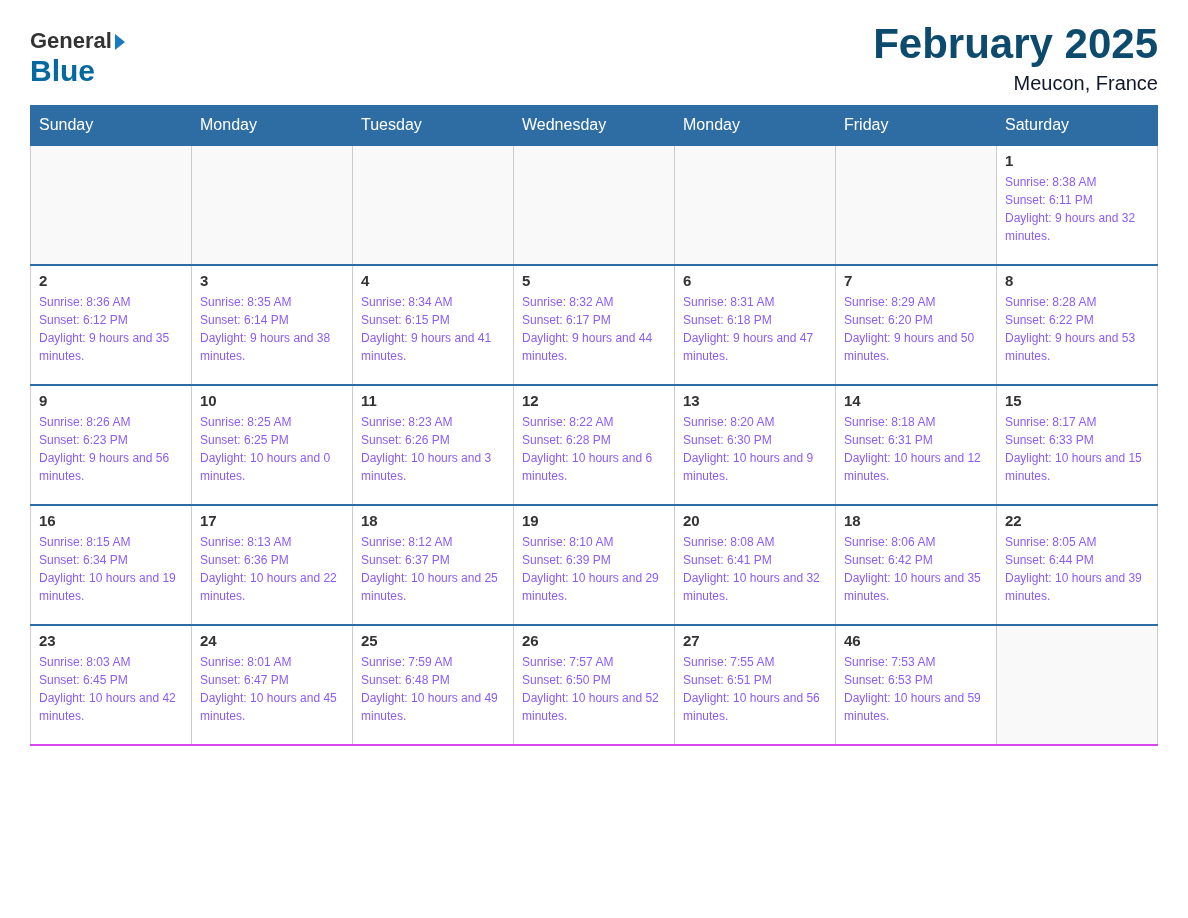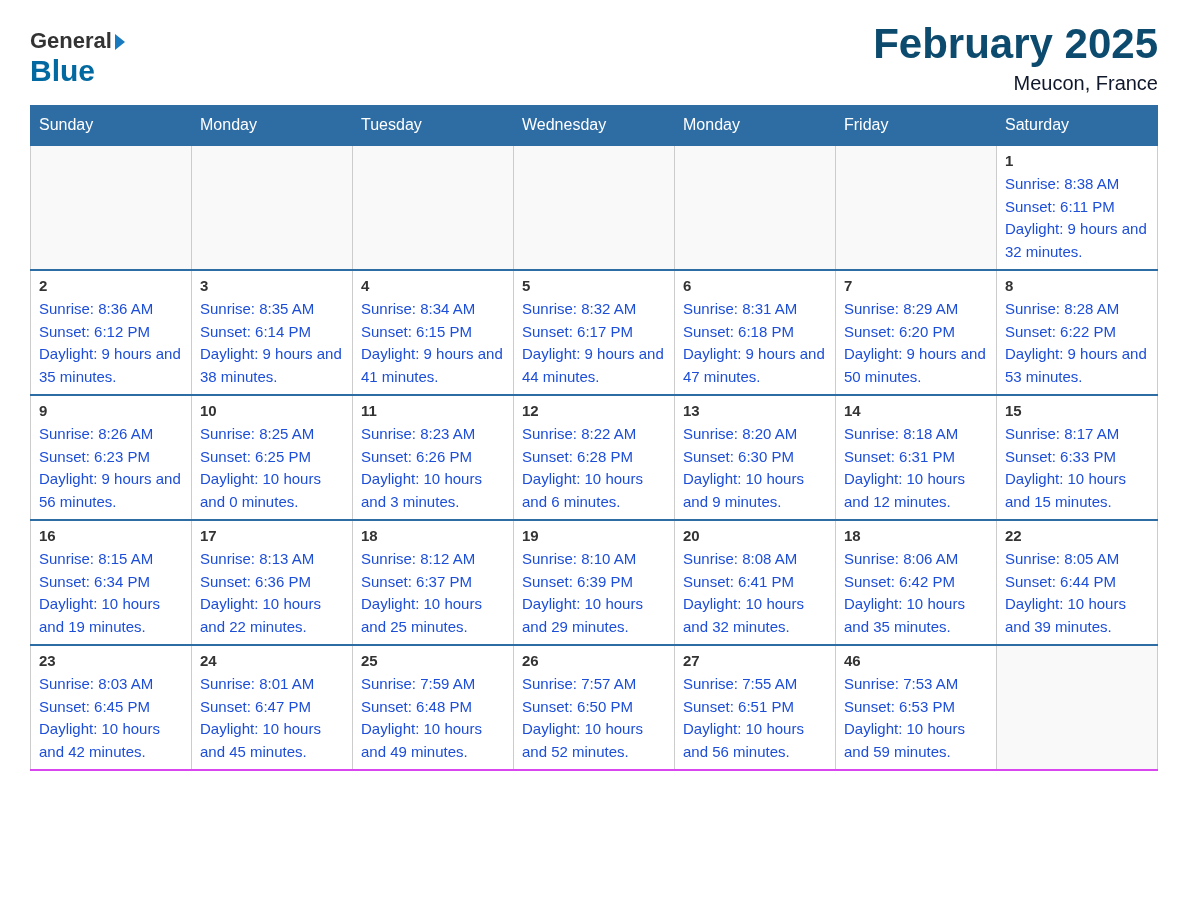--- a/index.html
+++ b/index.html
@@ -64,22 +64,22 @@
     .calendar tbody tr td {
       border-top: 2px solid #2e6da4;
     }
     .day-number {
       font-size: 15px;
       font-weight: bold;
       color: #333;
       margin-bottom: 4px;
     }
     .day-info {
-      font-size: 15px;
-      color: #1d4ed8;
+      font-size: 12px;
+      color: #8b5cf6;
       line-height: 1.5;
     }
     .empty-cell {
       background: #f9f9f9;
     }
     .last-row td {
       border-bottom: 2px solid #d946ef;
     }
   </style>
 </head>

